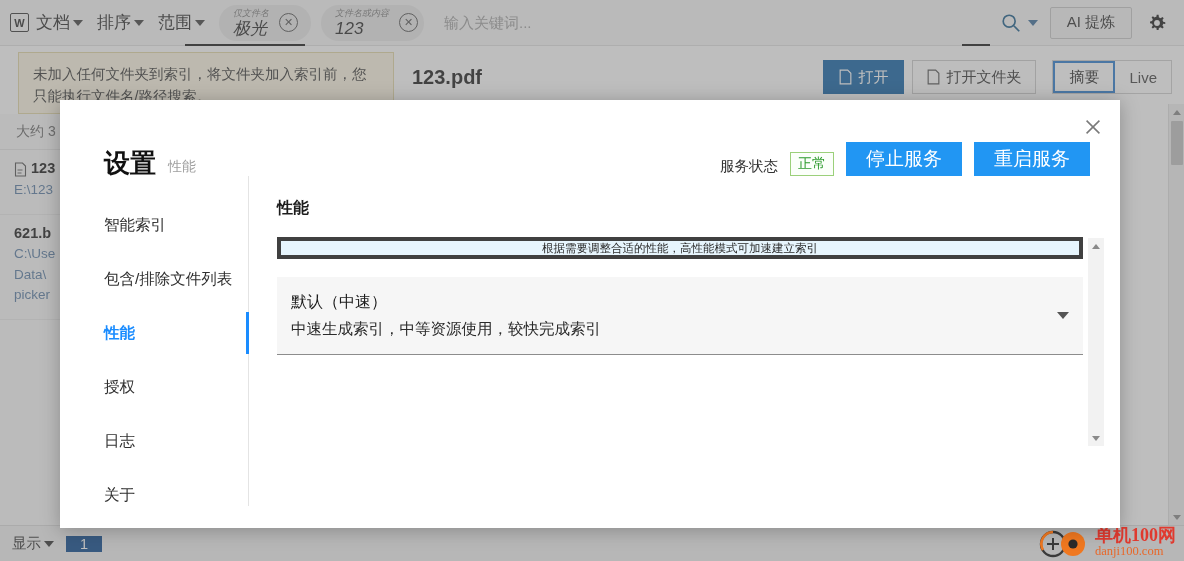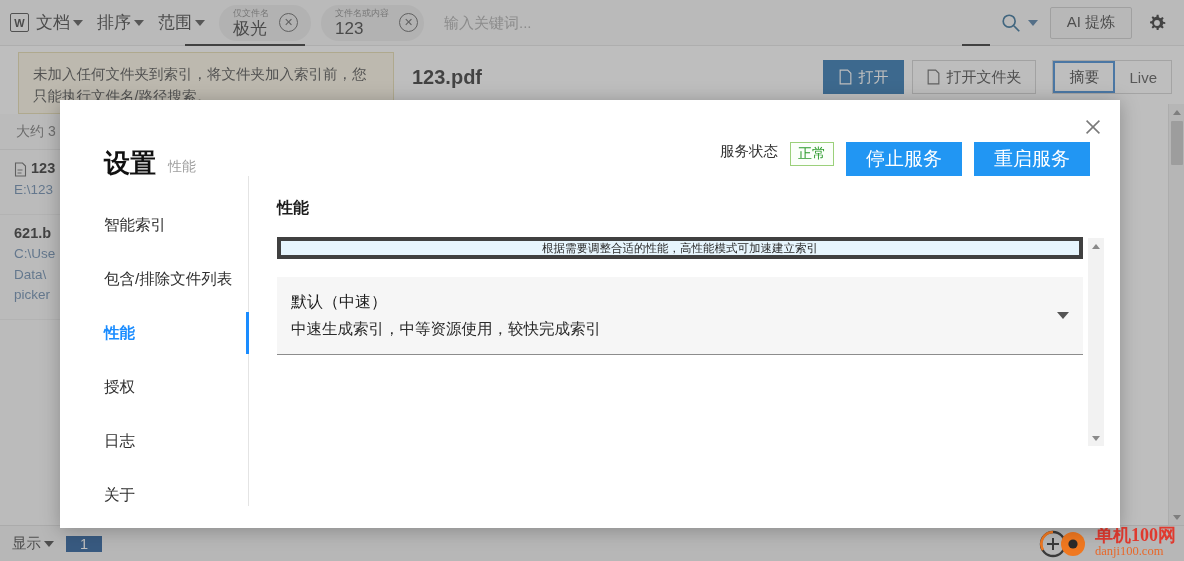--- a/index.html
+++ b/index.html
@@ -51,21 +51,21 @@
     border-right: 5px solid transparent;
     border-top: 6px solid #444;
   }
   .chip {
     height: 36px; min-width: 92px;
     background: #e9e9e9; border-radius: 18px;
     display: flex; align-items: center;
     padding: 0 6px 0 14px;
     margin-right: 10px; flex: none;
   }
-  .chip-texts { display: flex; flex-direction: column; justify-content: flex-end; line-height: 1; }
+  .chip-texts { display: flex; flex-direction: column; justify-content: flex-end; line-height: 1; font-style: italic; }
   .chip-label { font-size: 9px; color: #7e7e7e; margin-bottom: 2px; white-space: nowrap; }
   .chip-value { font-size: 17px; color: #2b2b2b; white-space: nowrap; }
   .chip-x {
     width: 19px; height: 19px; border-radius: 50%;
     border: 1.4px solid #555; color: #555;
     font-size: 11px; line-height: 16px; text-align: center;
     margin-left: 10px; flex: none; cursor: pointer;
   }
   .tb-search-input {
     flex: 1; border: none; outline: none; background: transparent;
@@ -199,21 +199,21 @@
   .modal-close {
     position: absolute; right: 16px; top: 16px;
     width: 22px; height: 22px; cursor: pointer;
   }
   .modal-head {
     display: flex; align-items: flex-end;
     padding: 42px 30px 0 44px; gap: 12px;
   }
   .modal-title { font-size: 26px; font-weight: bold; color: #111; line-height: 1; text-align: right; }
   .modal-subtitle { font-size: 14px; color: #a0a0a0; line-height: 1; padding-bottom: 3px; }
-  .head-right { margin-left: auto; display: flex; align-items: flex-start; gap: 12px; padding-bottom: 0; }
+  .head-right { margin-left: auto; display: flex; align-items: flex-end; gap: 12px; padding-bottom: 0; }
   .svc-label { font-size: 14.5px; color: #333; }
   .svc-badge {
     border: 1px solid #9bd07a; color: #2e9b2e; background: #fbfffa;
     font-size: 14px; padding: 2px 7px;
   }
   .btn-blue {
     height: 34px; padding: 0 20px; background: #2196f3; color: #fff;
     border: none; font-size: 19px; cursor: pointer;
     display: flex; align-items: center; font-family: "Liberation Sans", sans-serif;
   }

